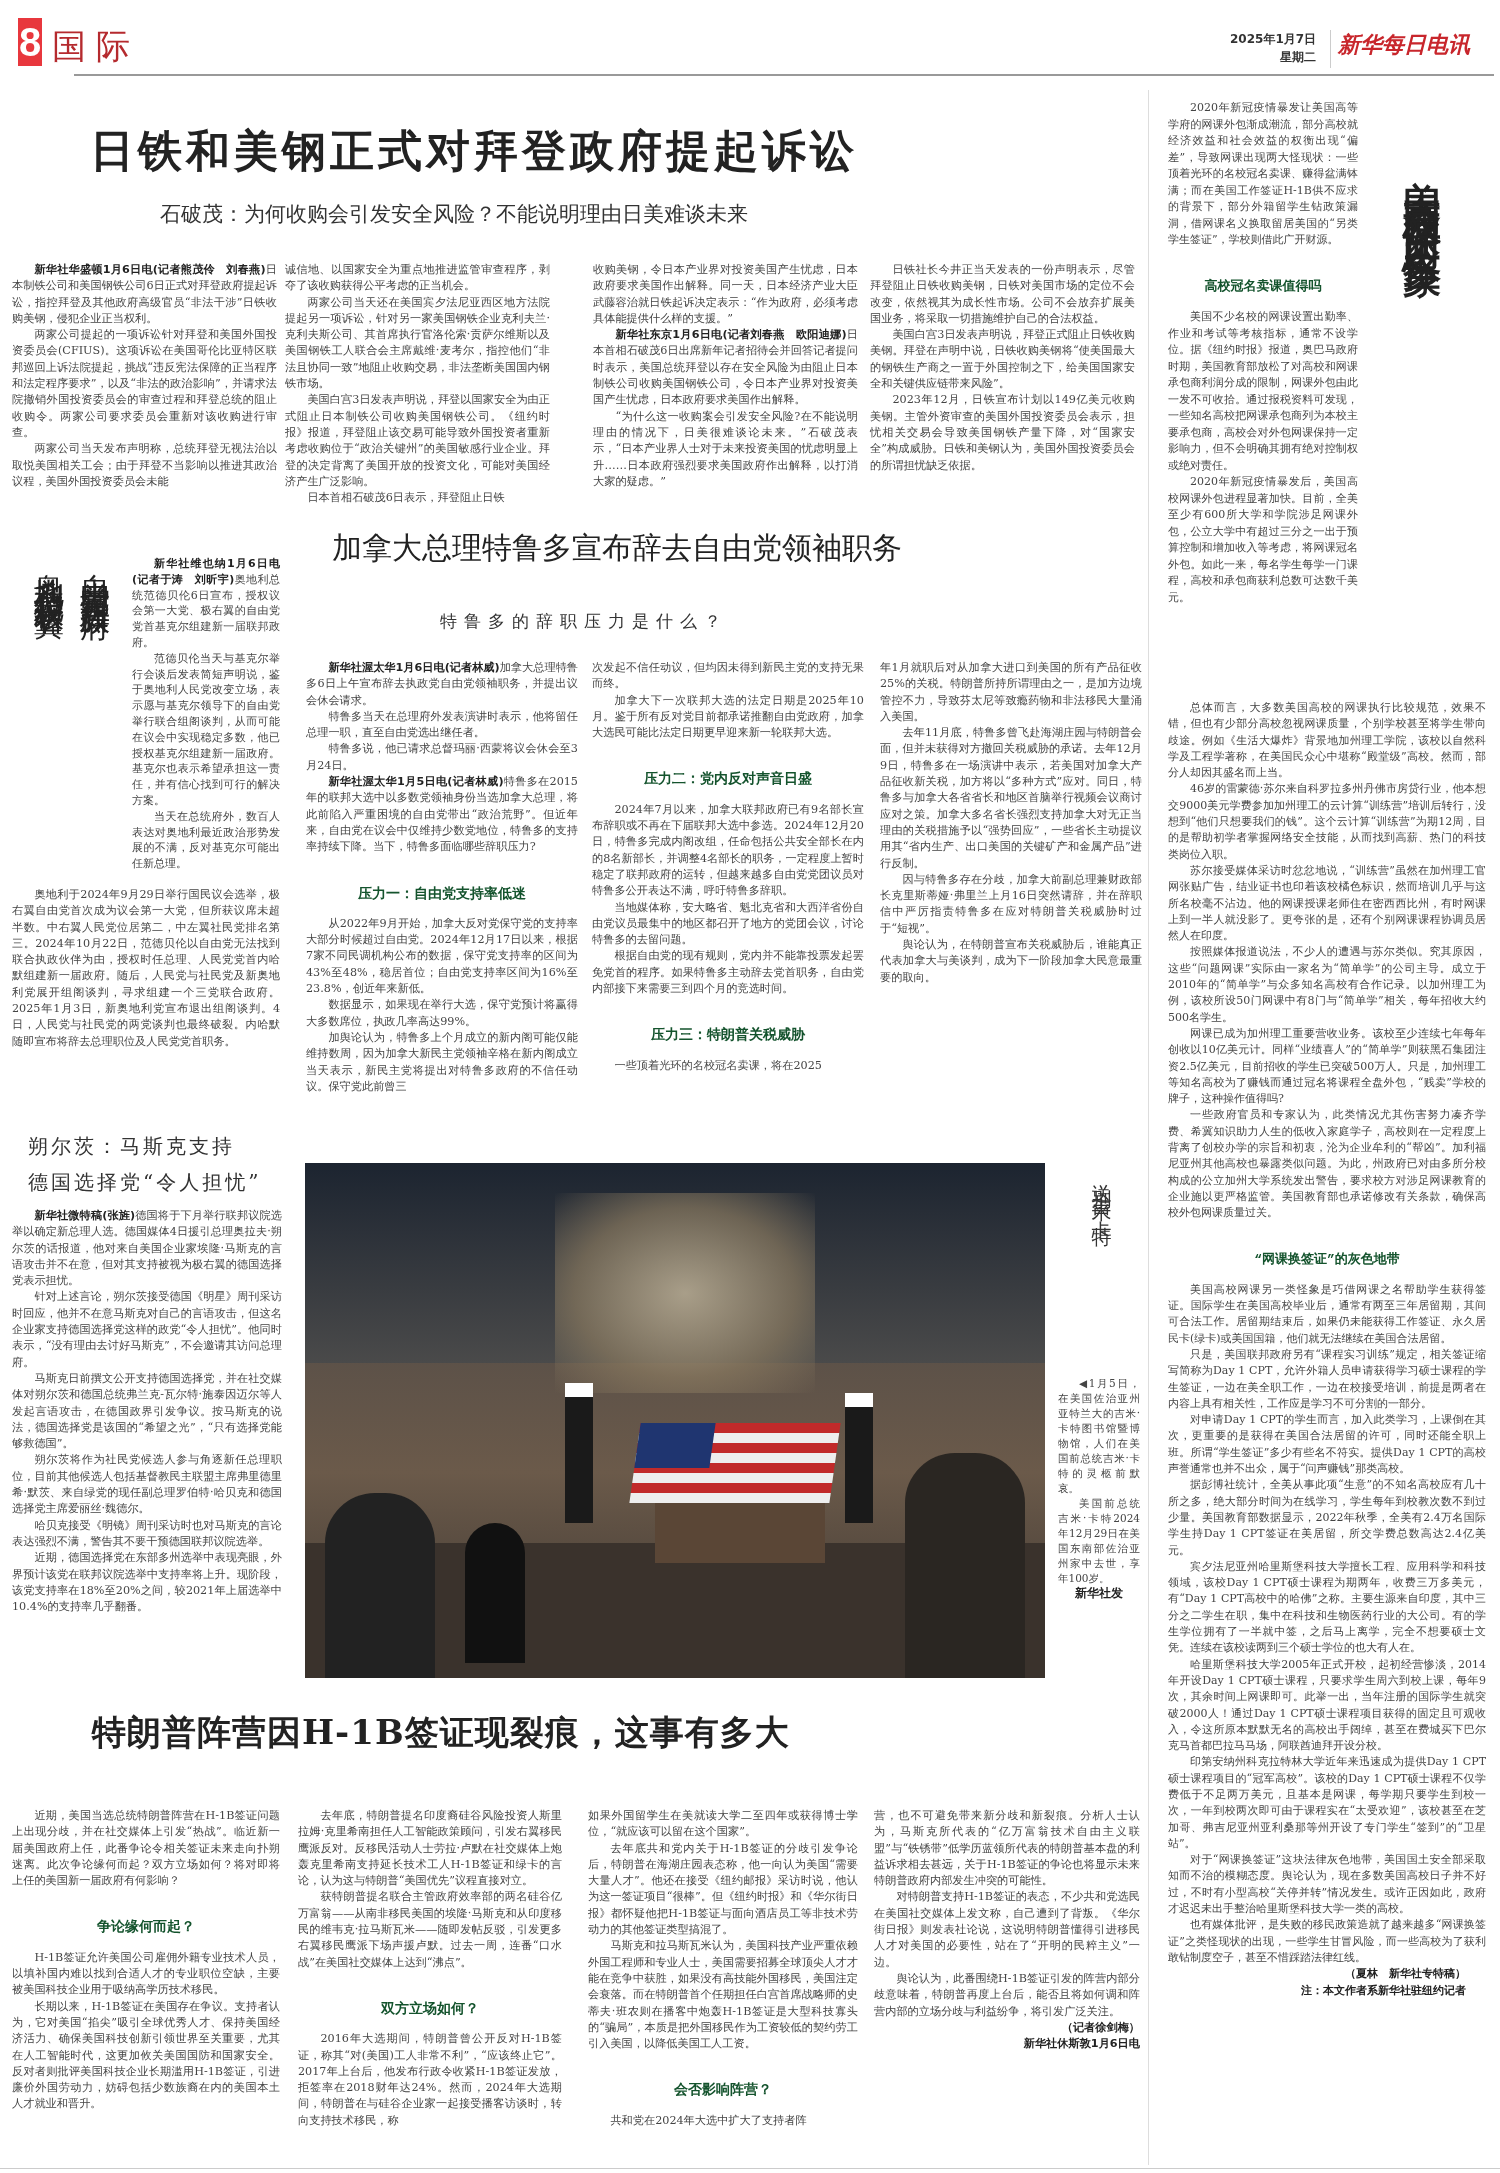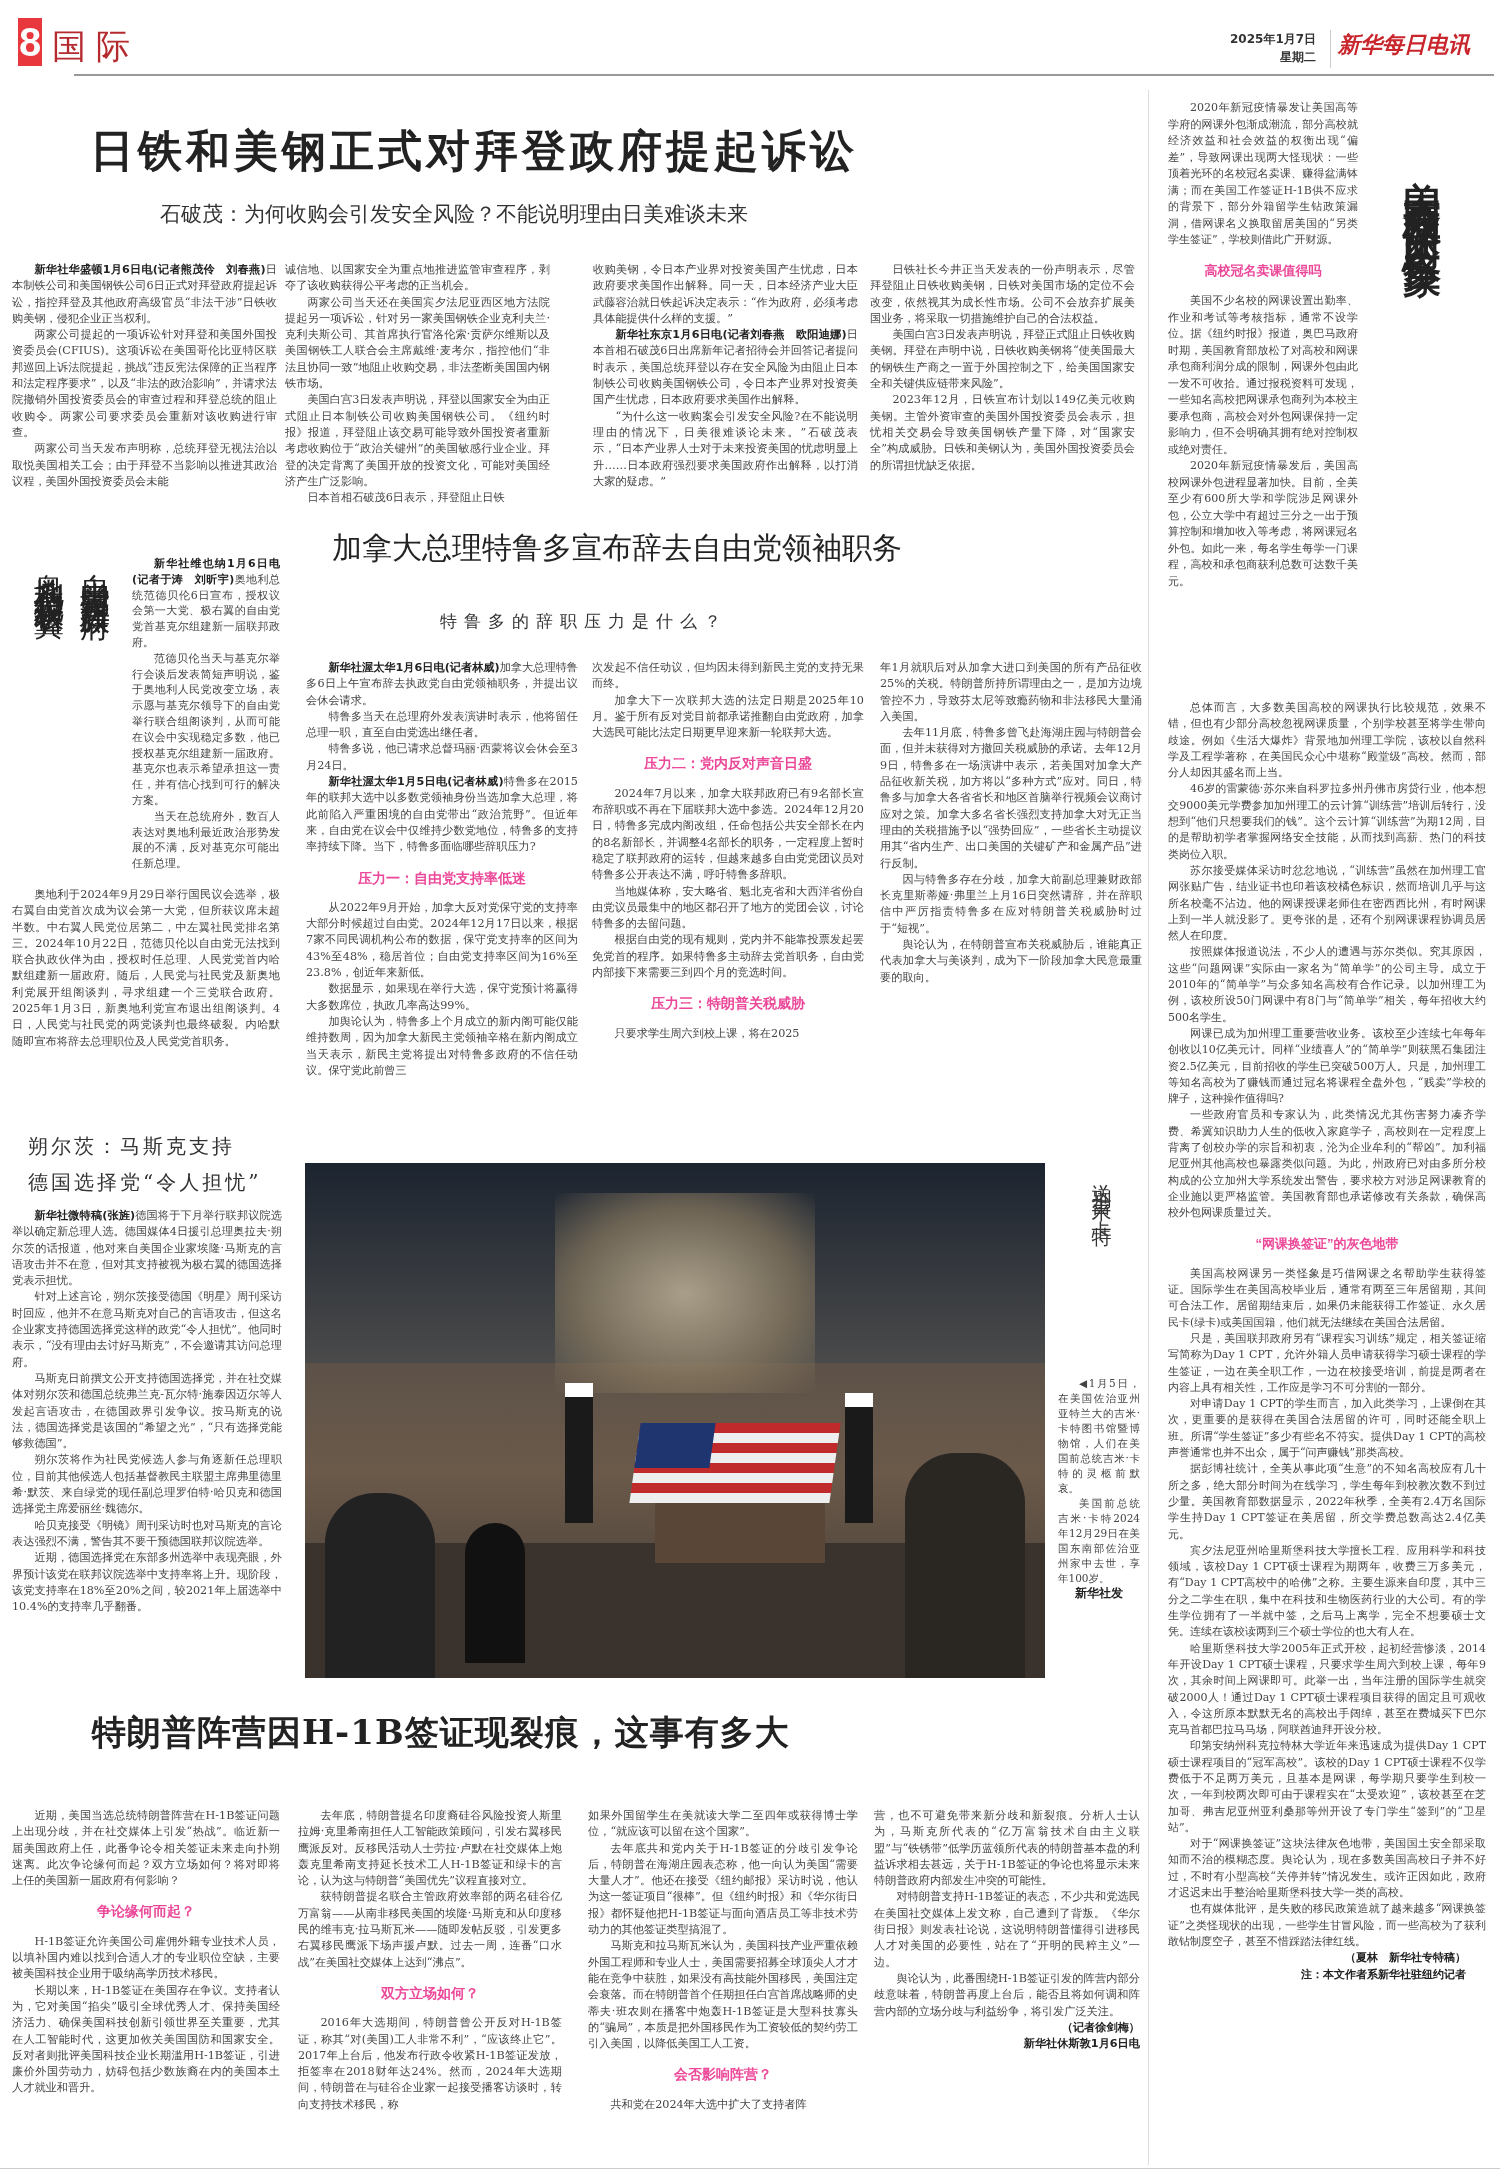--- a/index.html
+++ b/index.html
@@ -2,21 +2,21 @@
 <html><head>
 <meta charset="utf-8">
 <style>
 *{box-sizing:border-box;margin:0;padding:0}
 body{width:1500px;height:2173px;background:#fff;font-family:"DejaVu Serif",serif;color:#333;position:relative;overflow:hidden}
 .abs{position:absolute}
 .body-text{font-size:11.2px;line-height:16.3px;color:#444;text-align:justify;font-family:"DejaVu Serif",serif}
 .body-text p{text-indent:2em}
 .body-text p.noind{text-indent:0}
 .lead{font-family:"DejaVu Sans",sans-serif;font-weight:bold;color:#222}
-.subhead{font-family:Liberation Sans, sans-serif;font-weight:bold;font-size:14px;text-align:center;color:#ec4899;margin:14px 0 14px}
+.subhead{font-family:Liberation Mono, monospace;font-weight:bold;font-size:14px;text-align:center;color:#14532d;margin:30px 0 14px}
 .hdr-num{left:18px;top:18px;width:24px;height:48px;background:#e8373d;color:#fff;font-family:"Liberation Sans",sans-serif;font-size:40px;font-weight:bold;text-align:center;line-height:48px}
 .hdr-sec{left:52px;top:24px;font-size:34px;color:#b52a2e;font-family:"DejaVu Serif",serif;letter-spacing:10px}
 .hdr-line{left:74px;top:74px;width:1420px;height:2px;background:#999}
 .hdr-date{left:1230px;top:30px;font-family:"DejaVu Sans",sans-serif;font-size:12px;color:#333;text-align:right;line-height:18px;font-weight:bold}
 .hdr-sep{left:1330px;top:30px;width:1px;height:38px;background:#ccc}
 .hdr-brand{left:1338px;top:30px;font-size:22px;color:#c8262c;font-family:"DejaVu Serif",serif;font-weight:bold;font-style:italic}
 .h1{font-family:"DejaVu Serif",serif;font-weight:bold;color:#222;white-space:nowrap}
 .vtitle{writing-mode:vertical-rl;font-family:"DejaVu Serif",serif;color:#222}
 .photo{background:linear-gradient(180deg,#2b3440 0%,#5a5048 35%,#6b5a4a 60%,#3b3530 100%);overflow:hidden}
 .flag{background:repeating-linear-gradient(180deg,#c12a2a 0 10px,#eee 10px 20px)}
@@ -86,21 +86,21 @@
   <p>加舆论认为，特鲁多上个月成立的新内阁可能仅能维持数周，因为加拿大新民主党领袖辛格在新内阁成立当天表示，新民主党将提出对特鲁多政府的不信任动议。保守党此前曾三</p>
 </div>
 <div class="abs body-text" style="left:592px;top:660px;width:272px">
   <p class="noind">次发起不信任动议，但均因未得到新民主党的支持无果而终。</p>
   <p>加拿大下一次联邦大选的法定日期是2025年10月。鉴于所有反对党目前都承诺推翻自由党政府，加拿大选民可能比法定日期更早迎来新一轮联邦大选。</p>
   <div class="subhead">压力二：党内反对声音日盛</div>
   <p>2024年7月以来，加拿大联邦政府已有9名部长宣布辞职或不再在下届联邦大选中参选。2024年12月20日，特鲁多完成内阁改组，任命包括公共安全部长在内的8名新部长，并调整4名部长的职务，一定程度上暂时稳定了联邦政府的运转，但越来越多自由党党团议员对特鲁多公开表达不满，呼吁特鲁多辞职。</p>
   <p>当地媒体称，安大略省、魁北克省和大西洋省份自由党议员最集中的地区都召开了地方的党团会议，讨论特鲁多的去留问题。</p>
   <p>根据自由党的现有规则，党内并不能靠投票发起罢免党首的程序。如果特鲁多主动辞去党首职务，自由党内部接下来需要三到四个月的竞选时间。</p>
   <div class="subhead">压力三：特朗普关税威胁</div>
-  <p>只要求学生周六到校上课，将在2025</p>
+  <p>一些顶着光环的名校冠名卖课，将在2025</p>
 </div>
 <div class="abs body-text" style="left:880px;top:660px;width:262px">
   <p class="noind">年1月就职后对从加拿大进口到美国的所有产品征收25%的关税。特朗普所持所谓理由之一，是加方边境管控不力，导致芬太尼等致瘾药物和非法移民大量涌入美国。</p>
   <p>去年11月底，特鲁多曾飞赴海湖庄园与特朗普会面，但并未获得对方撤回关税威胁的承诺。去年12月9日，特鲁多在一场演讲中表示，若美国对加拿大产品征收新关税，加方将以“多种方式”应对。同日，特鲁多与加拿大各省省长和地区首脑举行视频会议商讨应对之策。加拿大多名省长强烈支持加拿大对无正当理由的关税措施予以“强势回应”，一些省长主动提议用其“省内生产、出口美国的关键矿产和金属产品”进行反制。</p>
   <p>因与特鲁多存在分歧，加拿大前副总理兼财政部长克里斯蒂娅·弗里兰上月16日突然请辞，并在辞职信中严厉指责特鲁多在应对特朗普关税威胁时过于“短视”。</p>
   <p>舆论认为，在特朗普宣布关税威胁后，谁能真正代表加拿大与美谈判，成为下一阶段加拿大民意最重要的取向。</p>
 </div>
 
 <div class="abs" style="left:28px;top:1128px;font-size:20px;letter-spacing:3px;color:#333;line-height:36px">
   <div>朔尔茨：马斯克支持</div>

